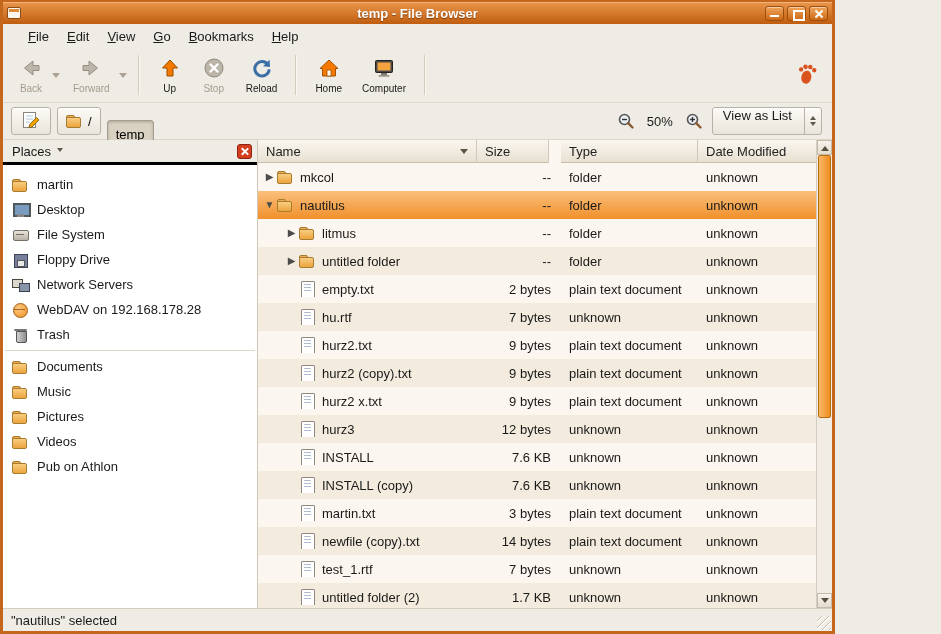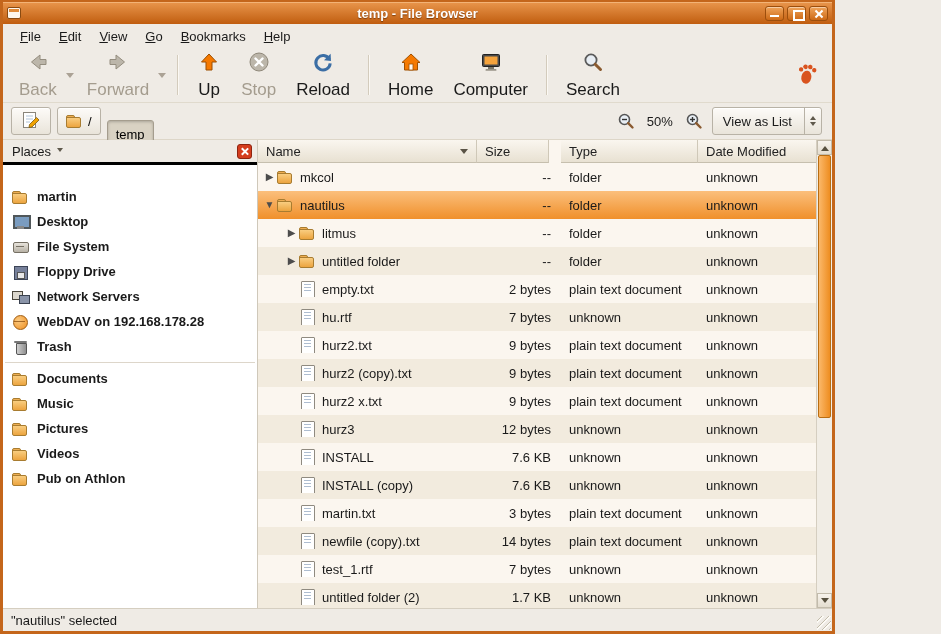--- a/index.html
+++ b/index.html
@@ -19,68 +19,68 @@
   .tb-buttons { margin-left:auto; display:flex; gap:3px; z-index:2; }
   .wbtn { width:19px; height:15px; border:1px solid #9c4e0c; border-radius:3px; position:relative;
           background:linear-gradient(#f0a55c,#cd6915); box-shadow:inset 0 1px 0 rgba(255,255,255,.45); }
   .wbtn.min::after { content:""; position:absolute; left:4px; right:4px; bottom:3px; height:2px; background:#fff; }
   .wbtn.max::after { content:""; position:absolute; left:5px; top:3px; width:8px; height:7px; border:2px solid #fff; }
   .wbtn.close::before, .wbtn.close::after { content:""; position:absolute; left:8px; top:2px; width:2px; height:10px; background:#fff; }
   .wbtn.close::before { transform:rotate(45deg); }
   .wbtn.close::after  { transform:rotate(-45deg); }
 
   
-  .menubar { height:26px; flex:none; background:#efebe5; display:flex; padding-left:8px; }
+  .menubar { height:26px; flex:none; background:#efebe5; display:flex; padding-left:16px; }
   .menu-item { display:block; line-height:26px; padding:0 9px; }
   .menu-item::first-letter { text-decoration:underline; }
 
   
   .toolbar { height:53px; flex:none; background:#efebe5; display:flex; align-items:center;
              padding:2px 10px 4px 6px; border-bottom:1px solid #e0dacd; }
   .tool-btn { display:flex; flex-direction:column; align-items:center; justify-content:center;
               padding:2px 10px; gap:1px; border-radius:3px; }
-  .tool-btn span { font-size:17px; }
+  .tool-btn span { font-size:10px; }
   .tool-btn.disabled span { color:#a49c8e; }
   .drop { width:14px; height:38px; display:flex; align-items:center; justify-content:center; margin-left:-4px; }
   .tri-down { width:0; height:0; border:4px solid transparent; border-top:5px solid #5f594c; margin-top:4px; }
   .disabled .tri-down, .drop.disabled .tri-down { border-top-color:#aba295; }
   .tsep { width:0; height:40px; border-left:1px solid #d3cbbc; border-right:1px solid #fbf8f3; margin:0 8px; }
   .throbber { margin-left:auto; margin-right:2px; }
 
   
   .locbar { height:37px; flex:none; background:#efebe5; display:flex; align-items:center;
             padding:0 10px 0 8px; gap:6px; border-bottom:1px solid #ddd6c8; }
   .loc-btn { height:28px; border:1px solid #b8b2a6; border-radius:3px; display:flex; align-items:center;
              gap:5px; padding:0 8px; background:linear-gradient(#fdfbf8,#e9e4da); font-size:13px;
              box-shadow:inset 0 1px 0 #fff; }
   .loc-btn.current { background:#d9d2c3; box-shadow:inset 0 1px 3px rgba(0,0,0,.22); border-color:#a59d8e;margin-top:26px; }
   .loc-right { margin-left:auto; display:flex; align-items:center; gap:8px; }
   .zoom-btn { width:20px; height:24px; display:flex; align-items:center; justify-content:center; }
   .zoom-level { min-width:32px; text-align:center; }
   .combo { height:28px; border:1px solid #b8b2a6; border-radius:3px; background:linear-gradient(#fdfbf8,#e9e4da);
-           display:flex; align-items:center; padding-left:10px; box-shadow:inset 0 1px 0 #fff; }
+           display:flex; padding-left:10px; box-shadow:inset 0 1px 0 #fff; }
   .combo .arrows { margin-left:12px; border-left:1px solid #b8b2a6; height:100%; width:17px;
                    display:flex; flex-direction:column; align-items:center; justify-content:center; gap:2px; }
   .tri-up-s { width:0; height:0; border:3px solid transparent; border-bottom:4px solid #5f594c; }
   .tri-down-s { width:0; height:0; border:3px solid transparent; border-top:4px solid #5f594c; }
 
   
   .content { flex:1; min-height:0; display:flex; background:#efebe5; }
 
   
   .sidebar { width:255px; flex:none; display:flex; flex-direction:column; background:#fff; border-right:1px solid #cfc8ba; }
   .side-header { height:25px; flex:none; background:#efebe5; border-bottom:3px solid #000000;
                  display:flex; align-items:center; padding:0 5px 0 9px; }
   .side-header-label { display:flex; align-items:center; gap:6px; }
   .side-close { margin-left:auto; width:15px; height:15px; background:#d43d1e; border:1px solid #8e2410;
                 border-radius:3px; position:relative; }
   .side-close::before, .side-close::after { content:""; position:absolute; left:6px; top:2px; width:1.8px; height:9px; background:#fff; }
   .side-close::before { transform:rotate(45deg); }
   .side-close::after  { transform:rotate(-45deg); }
-  .side-list { flex:1; overflow:hidden; padding-top:19px;font-weight:bold; }
+  .side-list { flex:1; overflow:hidden; padding-top:7px; }
   .side-item { height:25px; display:flex; align-items:center; gap:8px; padding:0 9px; }
   .side-sep { height:1px; background:#ddd6ca; margin:3px 2px; }
 
   
   .si { width:17px; height:16px; position:relative; flex:none; display:inline-block; }
   .si-folder::before { content:""; position:absolute; left:0; top:2px; width:7px; height:4px; background:#efae52;
                        border:1px solid #a87c30; border-radius:2px 2px 0 0; }
   .si-folder::after  { content:""; position:absolute; left:0; right:2px; top:4px; bottom:1px;
                        background:linear-gradient(#f9cd80,#eca43f); border:1px solid #a87c30; border-radius:1px 2px 2px 2px; }
   .si-desktop::before { content:""; position:absolute; left:1px; top:1px; width:14px; height:10px;
@@ -252,29 +252,20 @@
             <rect x="5.5" y="6.5" width="13" height="8" fill="#f5a33c"></rect>
             <rect x="9" y="17" width="6" height="2" fill="#7a7668"></rect>
             <rect x="6.5" y="19" width="11" height="1.8" rx="0.9" fill="#9a9588"></rect>
           </svg>
       </span>
       <span>Computer</span>
     </div>
 
     <span class="tsep"></span>
 
-    <div class="tool-btn">
-      <span class="ticon">
-        <svg width="24" height="24" viewBox="0 0 24 24">
-            <circle cx="10" cy="10" r="5.6" fill="#e8eef4" stroke="#5a5a5a" stroke-width="1.8"></circle>
-            <line x1="14.2" y1="14.2" x2="19.5" y2="19.5" stroke="#8a5a30" stroke-width="3" stroke-linecap="round"></line>
-          </svg>
-      </span>
-      <span>Search</span>
-    </div>
 
     <span class="throbber">
       <svg width="26" height="26" viewBox="0 0 24 24">
           <g fill="#d9531e" transform="rotate(12 12 12)">
             <ellipse cx="12" cy="15" rx="4.6" ry="6"></ellipse>
             <circle cx="5.8" cy="9" r="2"></circle>
             <circle cx="9.3" cy="5.8" r="2.1"></circle>
             <circle cx="13.6" cy="5" r="2.1"></circle>
             <circle cx="17.8" cy="7.2" r="2"></circle>
           </g>

